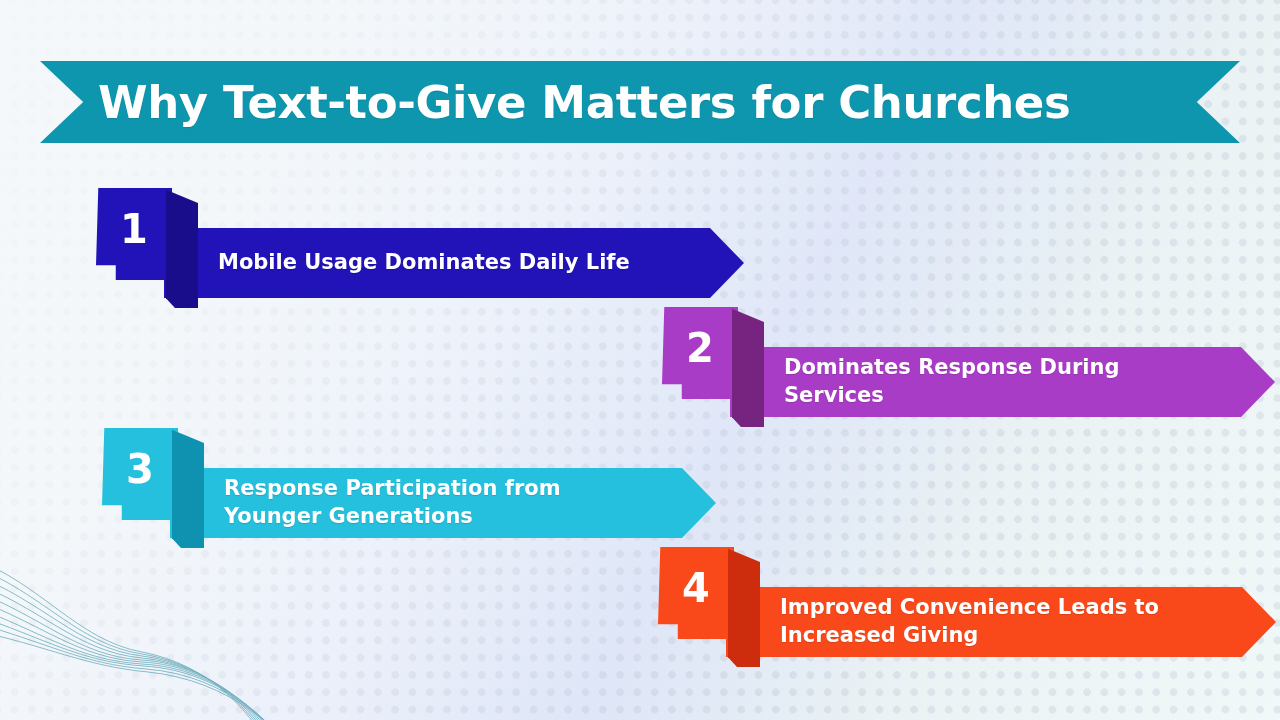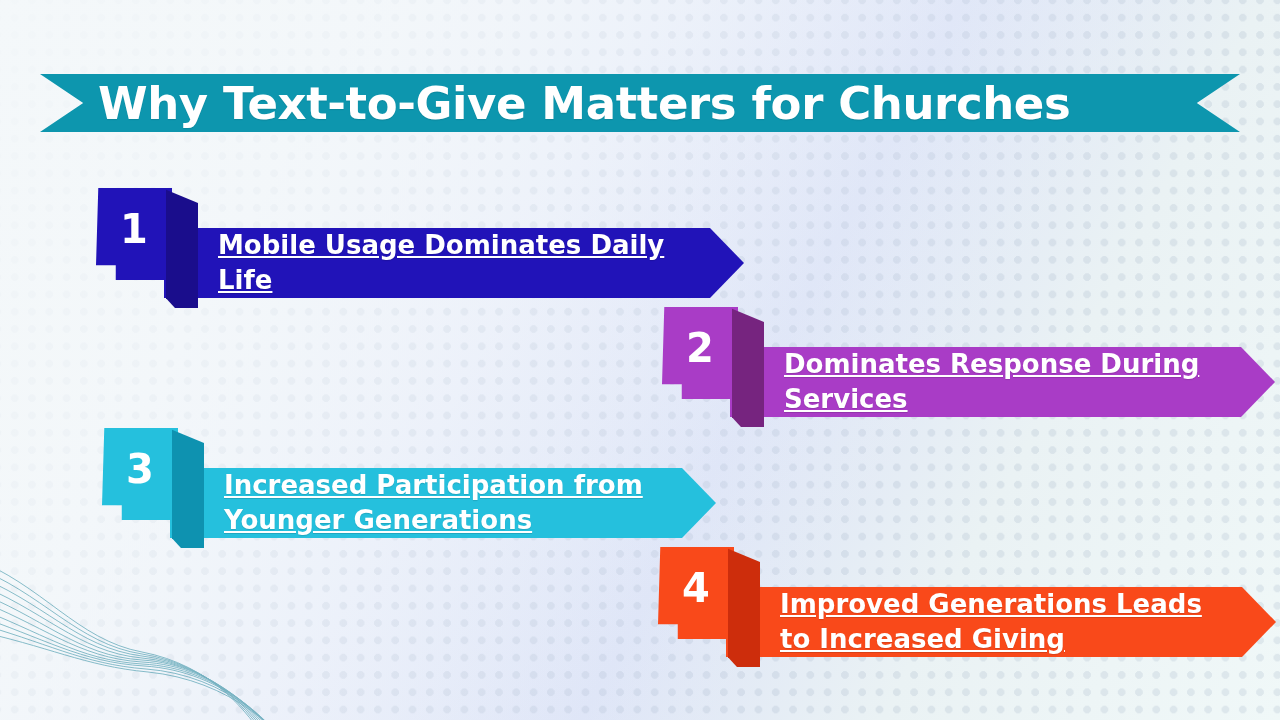--- a/index.html
+++ b/index.html
@@ -45,22 +45,22 @@
         rgba(244,248,250,0.00) 70%);
     z-index:2; pointer-events:none;
   }
 
   
   #waves { position:absolute; left:-18px; bottom:-34px; z-index:3; pointer-events:none; }
 
   
   #title-banner {
     position:absolute;
-    left:40px; top:74px;
-    width:1200px; height:58px;
+    left:40px; top:61px;
+    width:1200px; height:82px;
     z-index:6;
     text-align:center;
   }
   #title-banner .ribbon-body {
     position:absolute; inset:0;
     background:var(--teal, #0d96ae);
     clip-path:polygon(
        0 0, 100% 0,
        100% 0, 96.4% 50%, 100% 100%,
        100% 100%, 0 100%,
@@ -118,27 +118,26 @@
   .bar {
     position:absolute;
     height:70px;
     background:var(--c-main);
     z-index:6;
     clip-path:polygon(0 0, calc(100% - 34px) 0, 100% 50%, calc(100% - 34px) 100%, 0 100%);
     display:flex; align-items:center;
   }
   .bar-label {
     color:#ffffff;
-    font-size:26px;
+    font-size:21px;
     font-weight:700;
     line-height:1.33;
     padding-left:54px;
     padding-right:60px;
     text-shadow:0 1px 1px rgba(0,0,0,0.13);
-    text-decoration:underline;
   }
 
   
   #item-1 { left:96px;  top:188px; }
   #item-1 .bar { left:68px; top:40px; width:580px; }
 
   #item-2 { left:662px; top:307px; }
   #item-2 .bar { left:68px; top:40px; width:545px; }
 
   #item-3 { left:102px; top:428px; }
@@ -192,32 +191,32 @@
     </div>
     <div class="tab">
       <div class="tab-side"></div>
       <div class="tab-face"></div>
       <div class="tab-num">2</div>
     </div>
   </div>
 
   <div class="item" id="item-3" style="--c-main:#25c0dd; --c-dark:#0e92b0;">
     <div class="bar">
-      <div class="bar-label">Increased Participation from Younger Generations</div>
+      <div class="bar-label">Response Participation from Younger Generations</div>
     </div>
     <div class="tab">
       <div class="tab-side"></div>
       <div class="tab-face"></div>
       <div class="tab-num">3</div>
     </div>
   </div>
 
   <div class="item" id="item-4" style="--c-main:#f9491a; --c-dark:#cd2d0c;">
     <div class="bar">
-      <div class="bar-label">Improved Generations Leads to Increased Giving</div>
+      <div class="bar-label">Improved Convenience Leads to Increased Giving</div>
     </div>
     <div class="tab">
       <div class="tab-side"></div>
       <div class="tab-face"></div>
       <div class="tab-num">4</div>
     </div>
   </div>
 
 </div>
 

